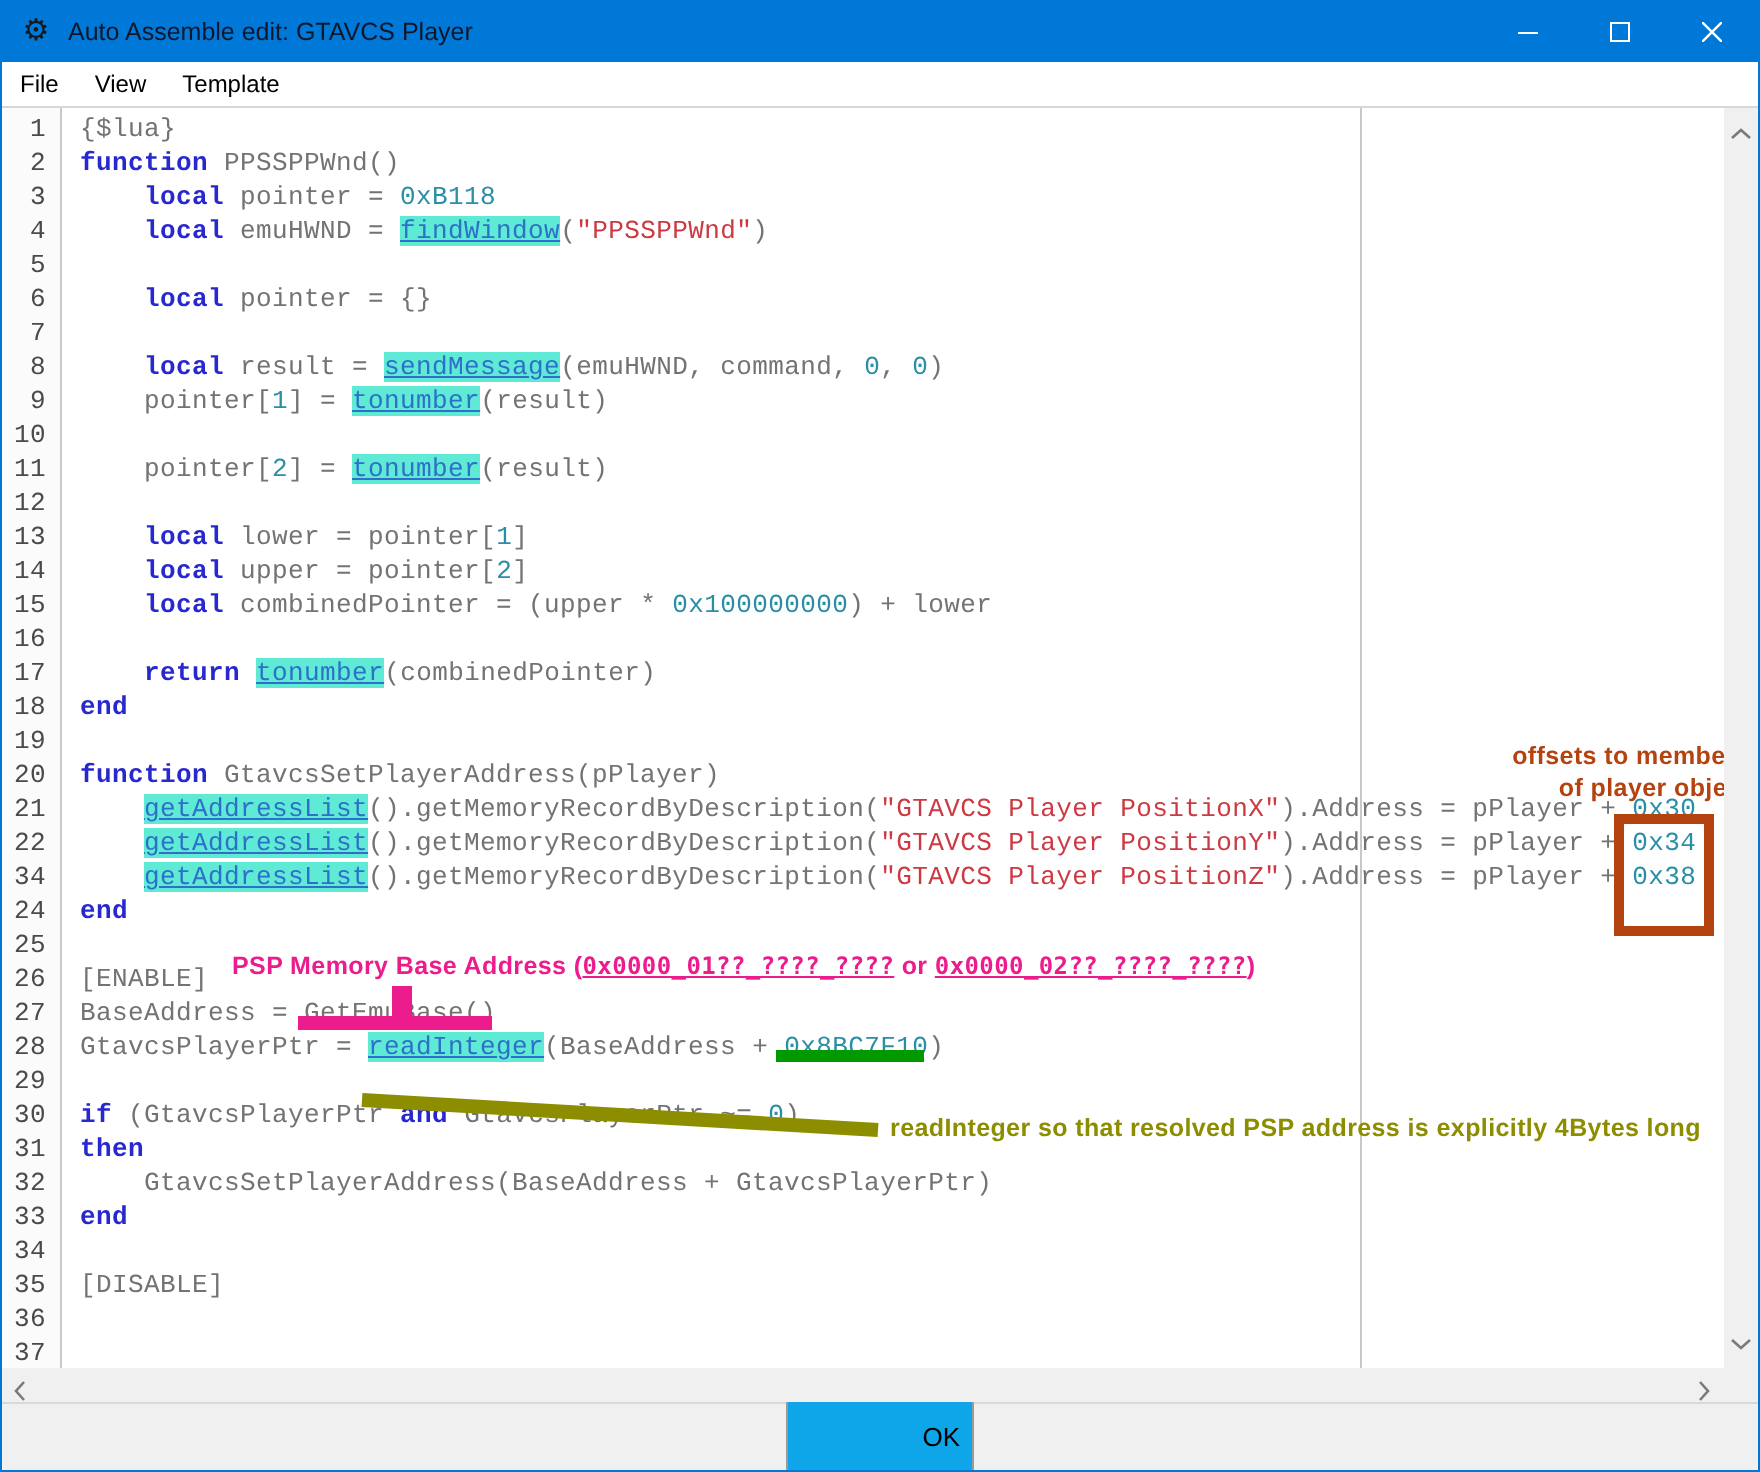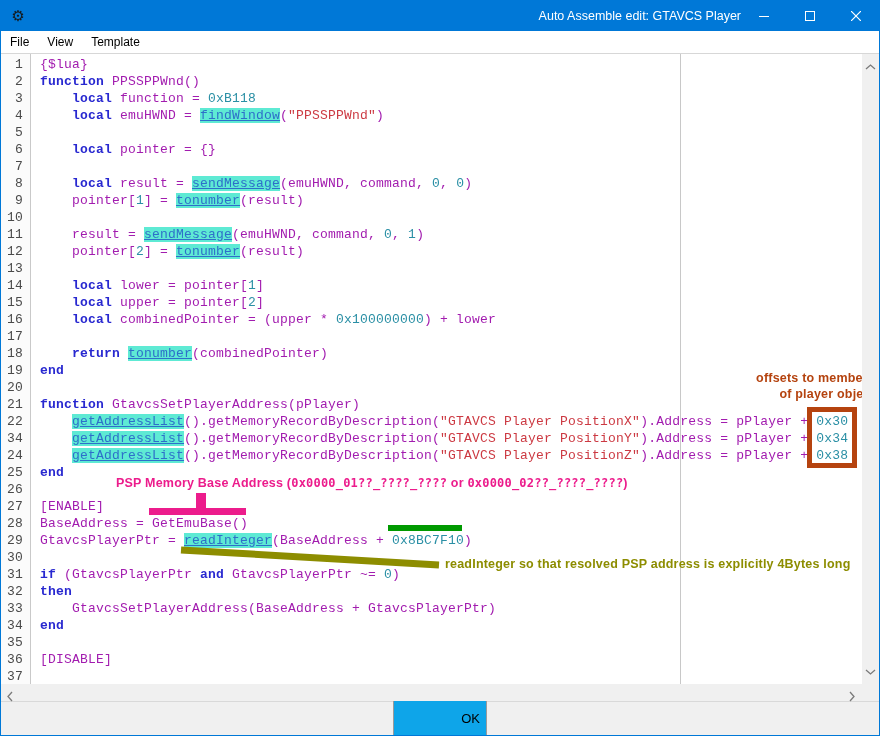--- a/index.html
+++ b/index.html
@@ -8,51 +8,51 @@
     width:880px;height:736px;
     border:1px solid var(--titlebar,#0078d7);
     background:#fff;
     display:flex;flex-direction:column;
     font-family:"Liberation Sans",sans-serif;
     overflow:hidden;position:relative;
   }
   
   .titlebar{height:30px;background:var(--titlebar,#0078d7);display:flex;align-items:center;flex:0 0 auto;}
   .app-icon{width:16px;height:16px;margin:0 8px 0 9px;font-size:15px;line-height:16px;color:#15191c;text-align:center;}
-  .title-text{color:#ffffff;font-size:12.5px;flex:1 1 auto;white-space:nowrap;text-align:right;}
+  .title-text{color:#0f172a;font-size:12.5px;flex:1 1 auto;white-space:nowrap;}
   .cap-btn{width:46px;height:30px;display:flex;align-items:center;justify-content:center;flex:0 0 auto;}
   .cap-btn svg{display:block;}
   
   .menubar{height:23px;background:#fff;border-bottom:1px solid #d7d7d7;display:flex;align-items:center;flex:0 0 auto;font-size:12px;color:#000;}
   .menu-item{padding:0 9px;line-height:22px;}
   .menu-item:first-child{padding-left:9px;}
   
   .editor{flex:1 1 auto;position:relative;background:#fff;overflow:hidden;
     font-family:"Liberation Mono","DejaVu Sans Mono",monospace;font-size:13px;letter-spacing:0.2px;}
   .gutter{position:absolute;left:0;top:0;bottom:0;width:30px;background:#fbfbfb;border-right:1px solid #c9c9c9;padding-top:2px;z-index:1;}
   .gnum{height:17px;line-height:17px;text-align:right;padding-right:7px;color:#4a4a4a;font-size:13px;}
   .code-layer{position:absolute;left:39px;top:2px;z-index:1;}
   .crow{height:17px;line-height:17px;white-space:pre;color:#3d3d3d;}
-  .t-p{color:#a21caf;}
+  .t-p{color:#737373;}
   .t-k{color:var(--keyword,#2828d0);font-weight:bold;font-family:Liberation Mono, monospace;}
   .t-n{color:var(--number,#2a8fa5);}
   .t-s{color:var(--string,#cc3942);}
   .t-f{color:var(--function_link,#2e6fc9);background:#5eead4;text-decoration:underline;}
   .margin-line{position:absolute;left:679px;top:0;bottom:0;width:1px;background:#c8c8c8;z-index:0;}
   
   .vscroll{position:absolute;right:0;top:0;bottom:0;width:17px;background:#f0f0f0;z-index:3;}
   .vscroll .arr-up{position:absolute;top:5px;left:3px;}
   .vscroll .arr-down{position:absolute;bottom:5px;left:3px;}
   .hscroll{height:17px;background:#f0f0f0;position:relative;flex:0 0 auto;}
   .hscroll .arr-left{position:absolute;left:6px;top:4px;}
   .hscroll .arr-right{position:absolute;right:24px;top:4px;}
   .scroll-corner{position:absolute;right:0;top:0;width:17px;height:17px;background:#f0f0f0;}
   
   .ann{position:absolute;z-index:2;font-family:"Liberation Sans",sans-serif;font-weight:bold;font-size:12.5px;white-space:nowrap;pointer-events:none;}
-  .ann .hex{font-family:"DejaVu Sans Mono",monospace;font-size:12px;}
+  .ann .hex{font-family:"DejaVu Sans Mono",monospace;font-size:12px;text-decoration:underline;}
   .ann-offsets{top:316px;right:4px;text-align:right;line-height:16px;color:var(--annotation_orange,#b5430f);}
   .ann-rect{position:absolute;left:806px;top:353px;width:50px;height:61px;border:5px solid var(--annotation_orange,#b5430f);z-index:2;pointer-events:none;}
   .ann-psp{left:115px;top:422px;color:var(--annotation_pink,#ec1c8c);}
   .pink-stem{position:absolute;left:195px;top:439px;width:10px;height:16px;background:var(--annotation_pink,#ec1c8c);z-index:2;}
   .pink-bar{position:absolute;left:148px;top:454px;width:97px;height:7px;background:var(--annotation_pink,#ec1c8c);z-index:2;}
   .ann-pointer{left:335px;top:452px;color:var(--annotation_green,#009a00);}
   .green-bar{position:absolute;left:387px;top:471px;width:74px;height:6px;background:var(--annotation_green,#009a00);z-index:2;}
   .olive-svg{position:absolute;left:0;top:0;width:100%;height:100%;z-index:2;pointer-events:none;}
   .ann-readint{left:444px;top:503px;color:var(--annotation_olive,#8d8d00);}
   
@@ -130,29 +130,28 @@
           <div class="gnum">33</div>
           <div class="gnum">34</div>
           <div class="gnum">35</div>
           <div class="gnum">36</div>
           <div class="gnum">37</div>
         </div>
     </div>
     <div class="code-layer">
         <div class="crow"><span class="t-p">{$lua}</span></div>
         <div class="crow"><span class="t-k">function</span><span class="t-p"> PPSSPPWnd()</span></div>
-        <div class="crow"><span class="t-p">    </span><span class="t-k">local</span><span class="t-p"> function = </span><span class="t-n">0xB118</span></div>
+        <div class="crow"><span class="t-p">    </span><span class="t-k">local</span><span class="t-p"> pointer = </span><span class="t-n">0xB118</span></div>
         <div class="crow"><span class="t-p">    </span><span class="t-k">local</span><span class="t-p"> emuHWND = </span><span class="t-f">findWindow</span><span class="t-p">(</span><span class="t-s">"PPSSPPWnd"</span><span class="t-p">)</span></div>
         <div class="crow"></div>
         <div class="crow"><span class="t-p">    </span><span class="t-k">local</span><span class="t-p"> pointer = {}</span></div>
         <div class="crow"></div>
         <div class="crow"><span class="t-p">    </span><span class="t-k">local</span><span class="t-p"> result = </span><span class="t-f">sendMessage</span><span class="t-p">(emuHWND, command, </span><span class="t-n">0</span><span class="t-p">, </span><span class="t-n">0</span><span class="t-p">)</span></div>
         <div class="crow"><span class="t-p">    pointer[</span><span class="t-n">1</span><span class="t-p">] = </span><span class="t-f">tonumber</span><span class="t-p">(result)</span></div>
         <div class="crow"></div>
-        <div class="crow"><span class="t-p">    result = </span><span class="t-f">sendMessage</span><span class="t-p">(emuHWND, command, </span><span class="t-n">0</span><span class="t-p">, </span><span class="t-n">1</span><span class="t-p">)</span></div>
         <div class="crow"><span class="t-p">    pointer[</span><span class="t-n">2</span><span class="t-p">] = </span><span class="t-f">tonumber</span><span class="t-p">(result)</span></div>
         <div class="crow"></div>
         <div class="crow"><span class="t-p">    </span><span class="t-k">local</span><span class="t-p"> lower = pointer[</span><span class="t-n">1</span><span class="t-p">]</span></div>
         <div class="crow"><span class="t-p">    </span><span class="t-k">local</span><span class="t-p"> upper = pointer[</span><span class="t-n">2</span><span class="t-p">]</span></div>
         <div class="crow"><span class="t-p">    </span><span class="t-k">local</span><span class="t-p"> combinedPointer = (upper * </span><span class="t-n">0x100000000</span><span class="t-p">) + lower</span></div>
         <div class="crow"></div>
         <div class="crow"><span class="t-p">    </span><span class="t-k">return</span><span class="t-p"> </span><span class="t-f">tonumber</span><span class="t-p">(combinedPointer)</span></div>
         <div class="crow"><span class="t-k">end</span></div>
         <div class="crow"></div>
         <div class="crow"><span class="t-k">function</span><span class="t-p"> GtavcsSetPlayerAddress(pPlayer)</span></div>

